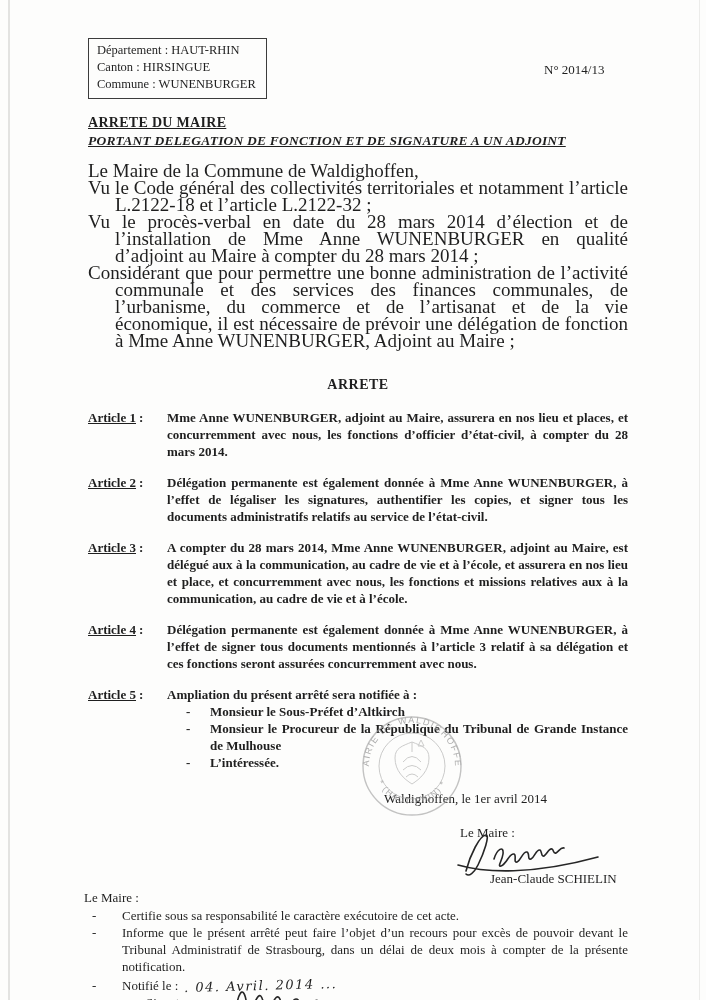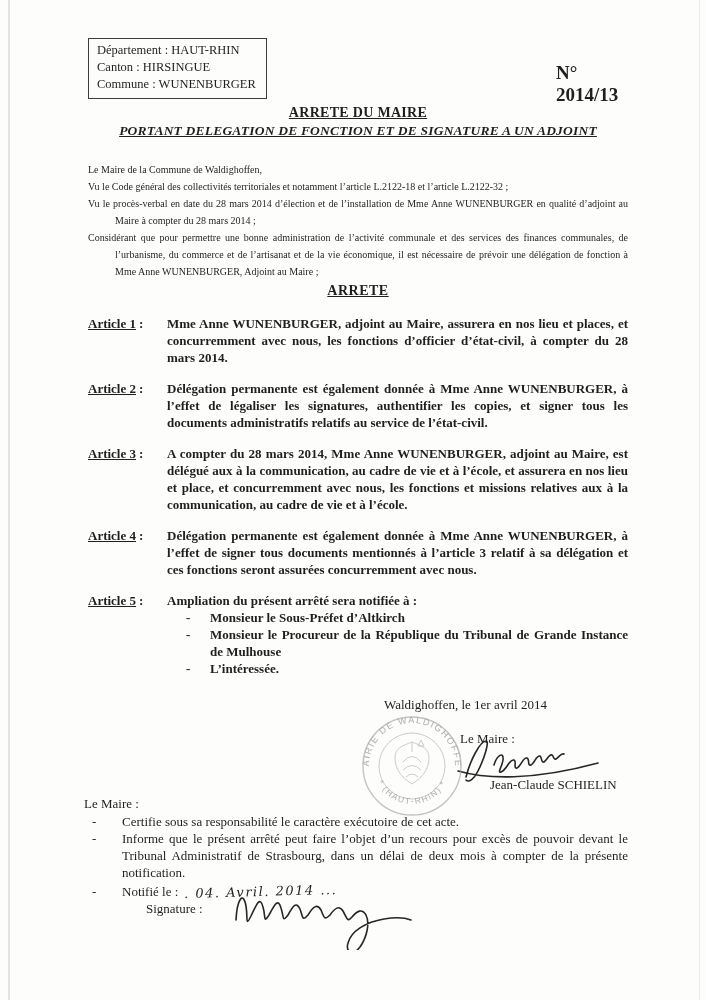--- a/index.html
+++ b/index.html
@@ -17,35 +17,35 @@
 
   
   .ref-box{
     display:inline-block;
     border:1px solid #3c3c3c;
     padding:3px 10px 5px 8px;
     font-size:12.5px;line-height:1.35;
     min-width:150px;
     background:#fdfdfc;
   }
-  .doc-number{position:absolute;left:468px;top:24px;font-size:19px;font-weight:bold;}
-
-  .title-block{text-align:center;margin-top:6px;font-weight:bold;}
+  .doc-number{position:absolute;left:456px;top:24px;font-size:13px;}
+
+  .title-block{margin-top:16px;font-weight:bold;}
   .title-line1{font-size:14px;text-decoration:underline;letter-spacing:.3px;}
   .title-line2{font-size:13.5px;text-decoration:underline;margin-top:2px;letter-spacing:.2px;font-style:italic;}
 
   
-  .preamble{margin-top:22px;font-size:10px;line-height:17px;text-align:justify;}
+  .preamble{margin-top:13px;font-size:19px;line-height:17px;text-align:justify;}
   .preamble p{margin:0;}
   .clause{padding-left:27px;text-indent:-27px;}
 
   .arrete-heading{
     text-align:center;font-weight:bold;font-size:14px;
-    text-decoration:underline;letter-spacing:.5px;
-    margin-top:3px;
+    letter-spacing:.5px;
+    margin-top:28px;
   }
 
   
   .articles{margin-top:16px;font-size:13px;line-height:17px;}
   .article{display:flex;margin-bottom:14px;font-weight:bold;}
   .alabel{flex:0 0 79px;white-space:nowrap;}
   .alabel .sep{margin-left:3px;}
   .abody{flex:1;text-align:justify;}
   .recipient-row{display:flex;padding-left:19px;}
   .recipient-row .dash{flex:0 0 24px;}

